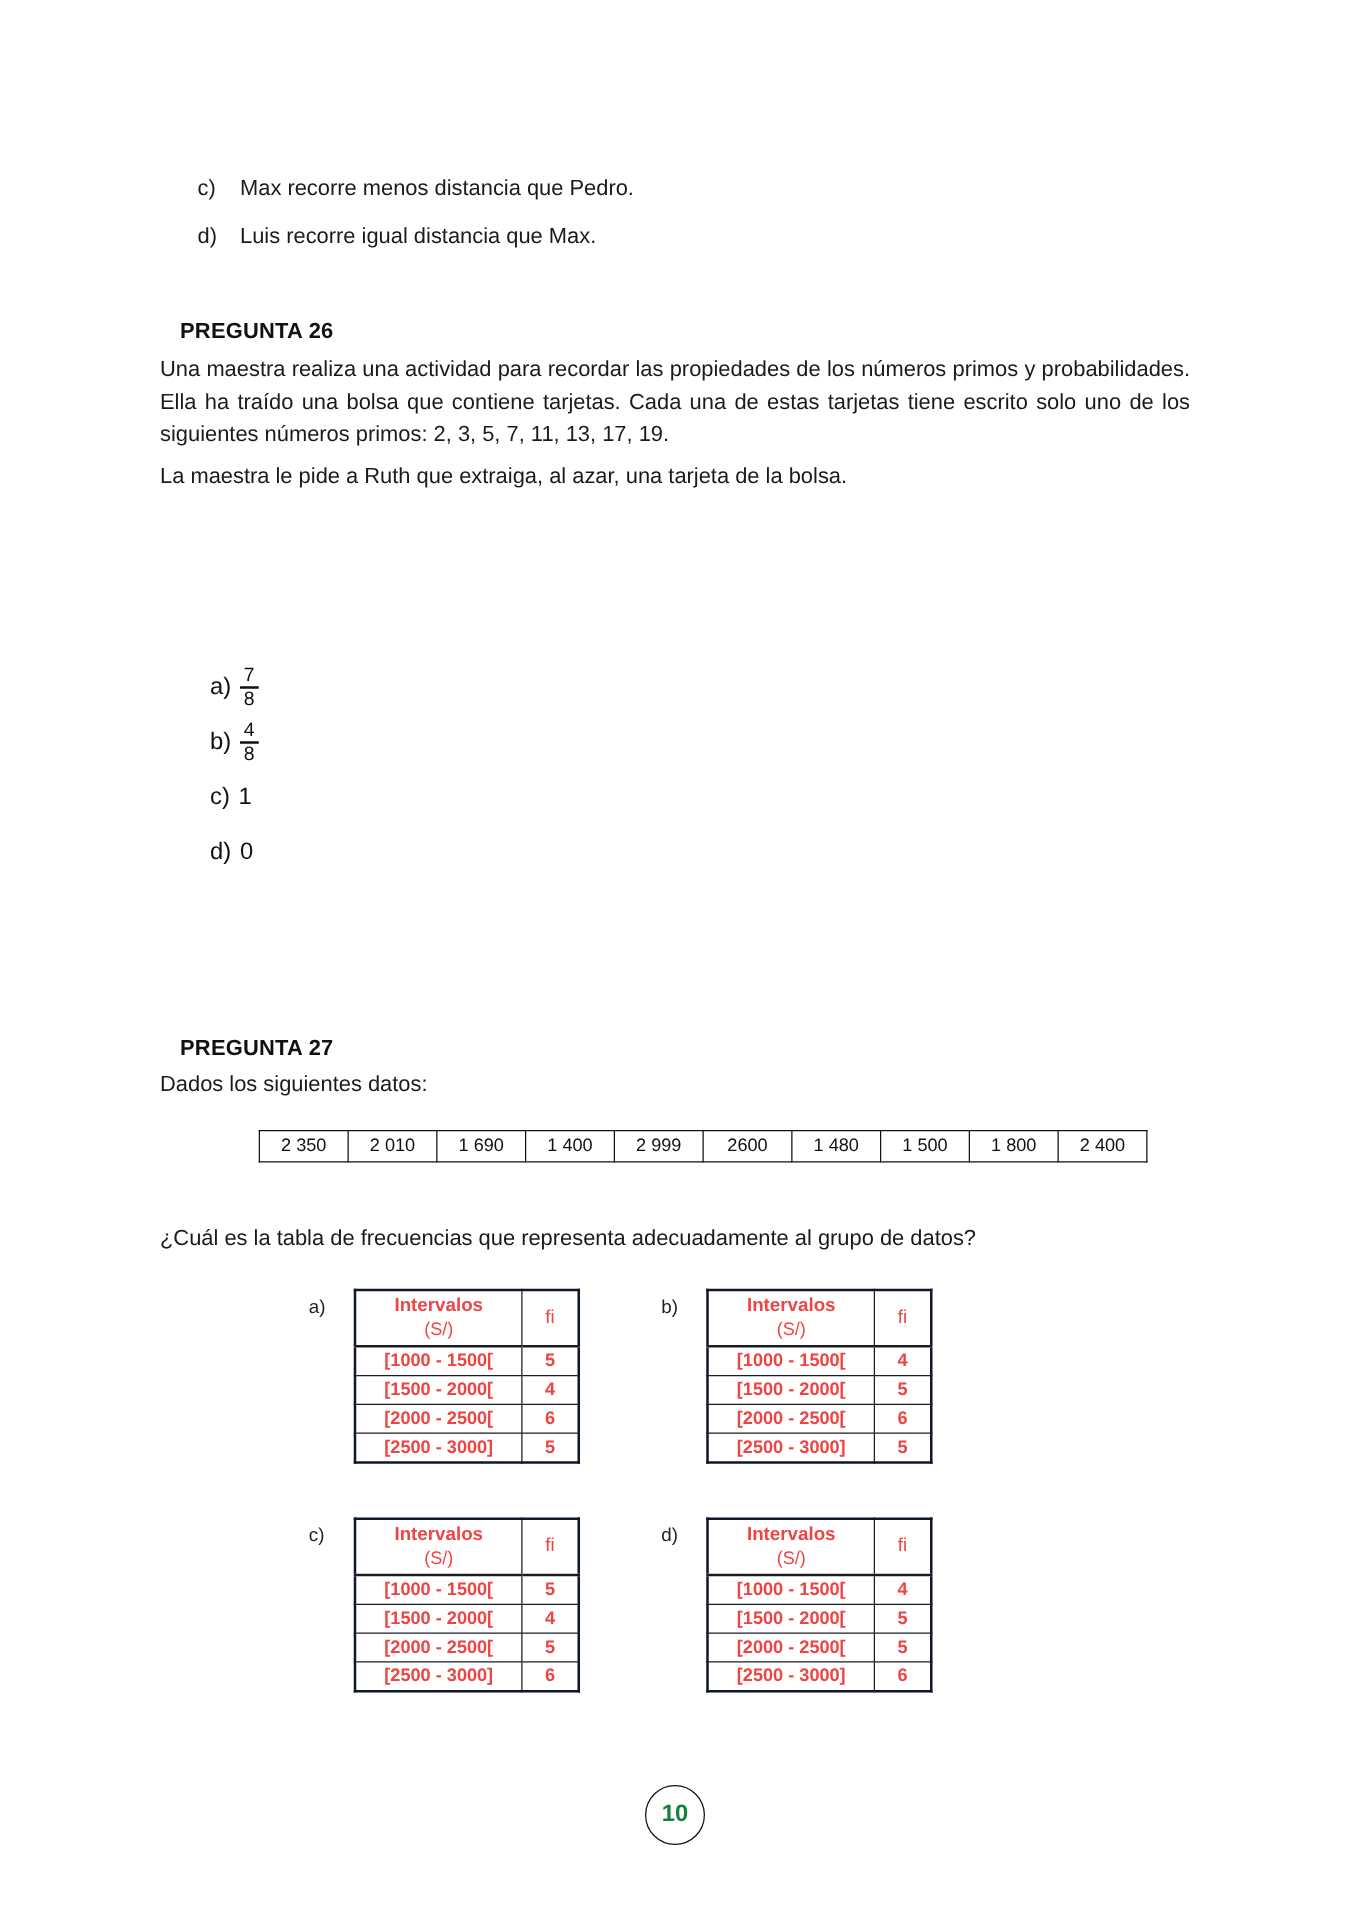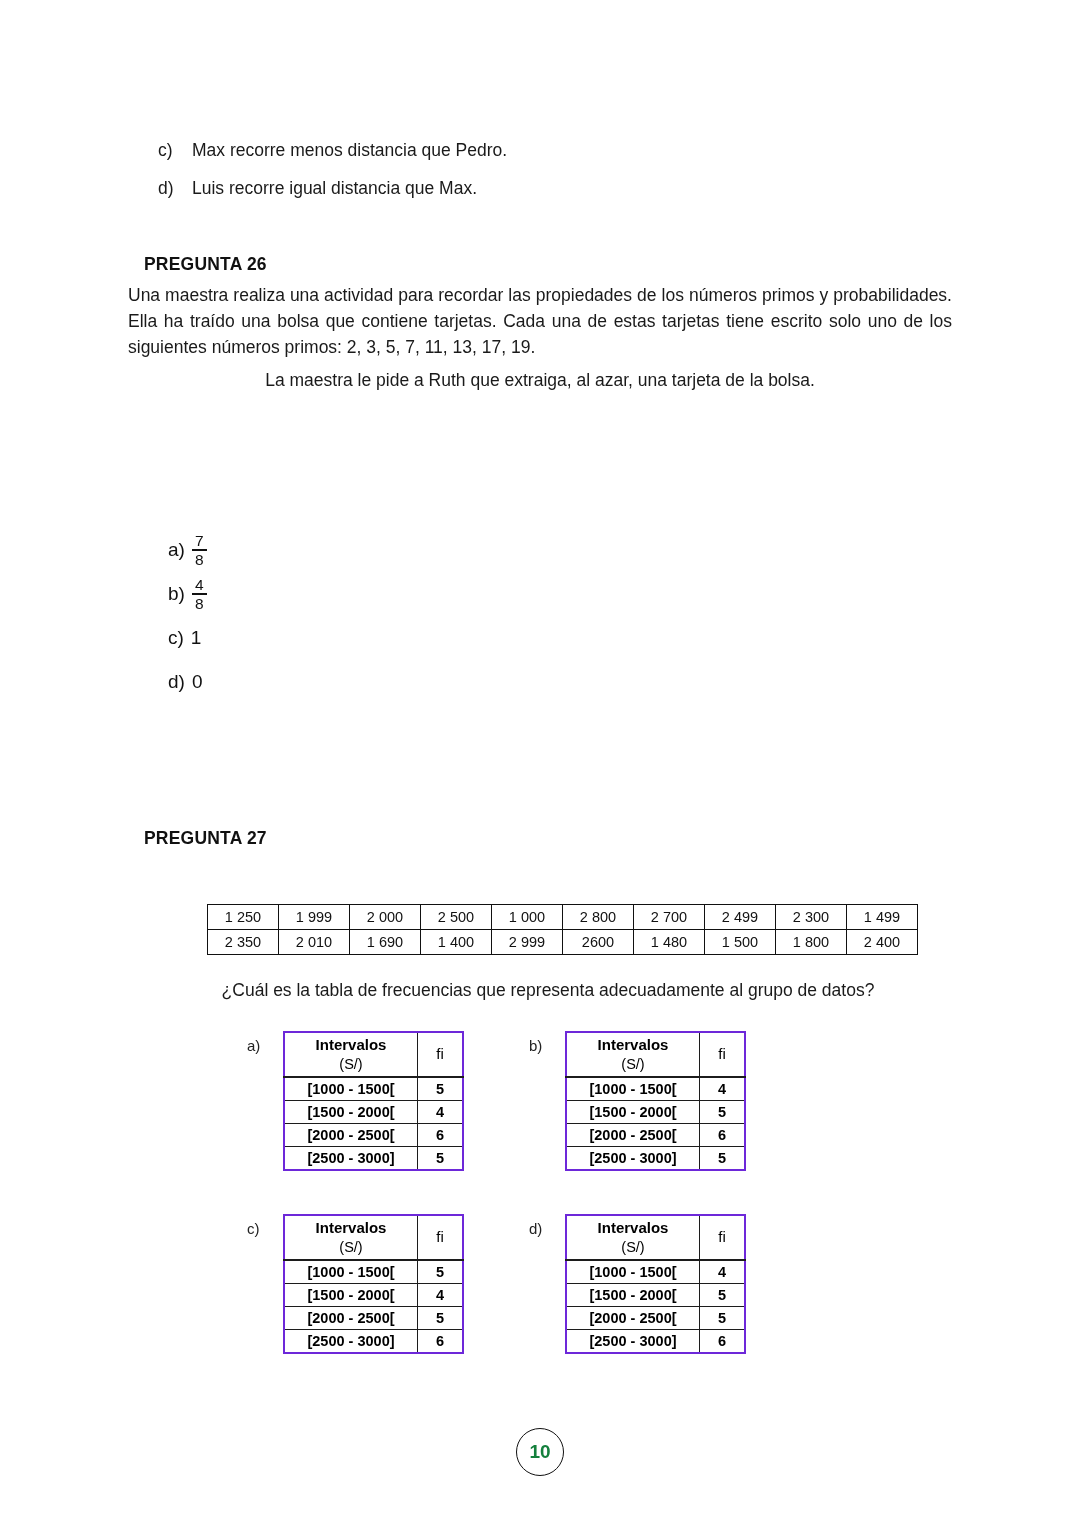--- a/index.html
+++ b/index.html
@@ -21,21 +21,21 @@
     inset: 0;
     padding: 0;
   }
   p.body-text {
     margin: 0;
     font-size: 17.5px;
     line-height: 1.48;
     text-align: justify;
     color: #1a1a1a;
   }
-  p.body-text.nojust { text-align: center; }
+  p.body-text.nojust { text-align: left; }
 
   
   .prev-options {
     position: absolute;
     left: 158px;
     top: 137px;
     width: 780px;
   }
   .prev-opt {
     display: flex;
@@ -141,23 +141,23 @@
   .freq-opt .opt-label {
     font-size: 15px;
     color: #222;
     margin-top: 6px;
     margin-right: 14px;
     width: 22px;
     flex: 0 0 22px;
   }
   table.freq-table {
     border-collapse: collapse;
-    border: 2px solid #6d28d9;
+    border: 2px solid #0f172a;
     font-size: 15px;
-    color: #000000;
+    color: #ef4444;
   }
   table.freq-table th,
   table.freq-table td {
     border: 1.4px solid #1c1c1c;
     padding: 2px 4px;
     text-align: center;
     font-weight: normal;
     line-height: 1.25;
   }
   table.freq-table th.head-interval,
@@ -257,36 +257,25 @@
       <span class="plain">1</span>
     </div>
     <div class="q26-opt">
       <span class="lbl">d)</span>
       <span class="plain">0</span>
     </div>
   </div>
 
   <h2 class="q-heading" id="pregunta27-heading">PREGUNTA 27</h2>
 
+  <p class="body-text nojust" id="p27-intro">Dados los siguientes datos:</p>
 
   <div class="data-table-wrap">
     <table class="data-table">
       <tbody>
-        <tr>
-          <td>1 250</td>
-          <td>1 999</td>
-          <td>2 000</td>
-          <td>2 500</td>
-          <td>1 000</td>
-          <td>2 800</td>
-          <td>2 700</td>
-          <td>2 499</td>
-          <td>2 300</td>
-          <td>1 499</td>
-        </tr>
         <tr>
           <td>2 350</td>
           <td>2 010</td>
           <td>1 690</td>
           <td>1 400</td>
           <td>2 999</td>
           <td>2600</td>
           <td>1 480</td>
           <td>1 500</td>
           <td>1 800</td>

